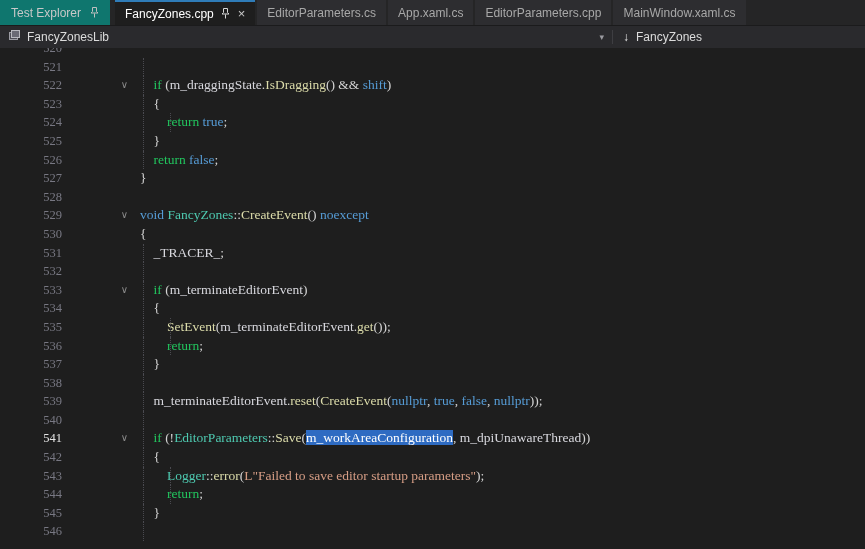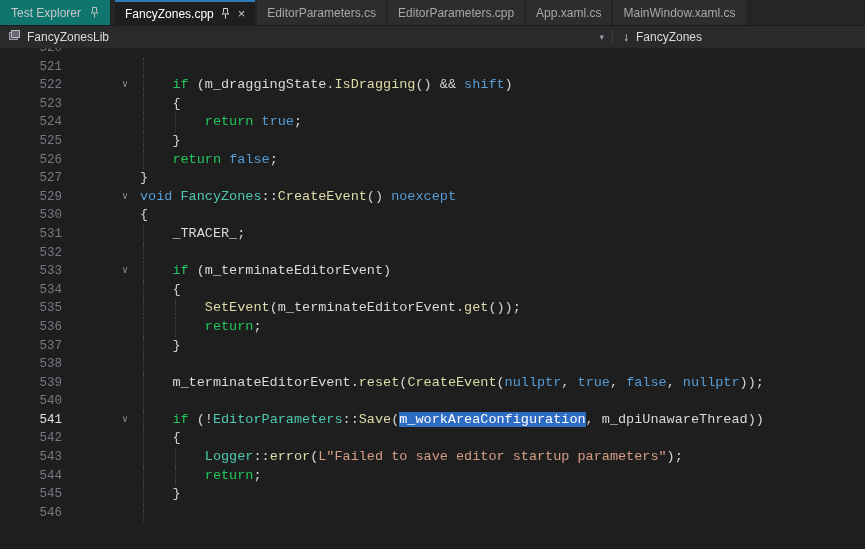--- a/index.html
+++ b/index.html
@@ -36,21 +36,21 @@
     width:612px;display:flex;align-items:center;gap:7px;padding:0 8px;box-sizing:border-box;
   }
   .combo-project .grow{flex:1;}
   .chev{color:#9A9AA0;font-size:9px;}
   .nav-sep{width:1px;height:14px;background:#3E3E42;}
   .combo-member{display:flex;align-items:center;gap:7px;padding:0 10px;}
   .member-arrow{color:#E6E6E6;font-size:12px;font-weight:bold;}
   
   .editor{
     position:relative;height:502px;overflow:hidden;
-    font-family:Liberation Mono, monospace;font-size:13.5px;
+    font-family:Liberation Serif, serif;font-size:13.5px;
   }
   .content{margin-top:-9px;}
   .row{display:flex;height:18.6px;line-height:18.6px;white-space:pre;}
   .ln{
     width:62px;flex:none;text-align:right;color:#787883;font-size:12.5px;
   }
   .ln.cur{color:#E4E4E4;}
   .foldcol{
     width:78px;flex:none;box-sizing:border-box;
     display:flex;align-items:center;justify-content:flex-end;padding-right:12px;
@@ -89,24 +89,24 @@
           <line x1="4.5" y1="6.5" x2="4.5" y2="10.5" stroke="#D8D8D8"></line>
         </svg>
     </span>
     <span class="close">×</span>
   </div>
 
   <div class="tab">
     <span>EditorParameters.cs</span>
   </div>
   <div class="tab">
-    <span>EditorParameters.cpp</span>
+    <span>App.xaml.cs</span>
   </div>
   <div class="tab">
-    <span>App.xaml.cs</span>
+    <span>EditorParameters.cpp</span>
   </div>
   <div class="tab">
     <span>MainWindow.xaml.cs</span>
   </div>
 </div>
 
 <div class="navbar">
   <div class="combo-project">
     <span>
       <svg width="12" height="12" viewBox="0 0 12 12">
@@ -128,20 +128,21 @@
 <div class="editor">
   <div class="content">
       <div class="row"><span class="ln">520</span><span class="foldcol"></span><span class="codeline"></span></div>
       <div class="row"><span class="ln">521</span><span class="foldcol"></span><span class="codeline"><span class="guide" style="left: calc(0ch + 3px);"></span></span></div>
       <div class="row"><span class="ln">522</span><span class="foldcol">∨</span><span class="codeline"><span class="guide" style="left: calc(0ch + 3px);"></span><span class="tok-p">    </span><span class="tok-c">if</span><span class="tok-p"> (</span><span class="tok-f">m_draggingState</span><span class="tok-p">.</span><span class="tok-m">IsDragging</span><span class="tok-p">() </span><span class="tok-p">&amp;&amp; </span><span class="tok-k">shift</span><span class="tok-p">)</span></span></div>
       <div class="row"><span class="ln">523</span><span class="foldcol"></span><span class="codeline"><span class="guide" style="left: calc(0ch + 3px);"></span><span class="tok-p">    {</span></span></div>
       <div class="row"><span class="ln">524</span><span class="foldcol"></span><span class="codeline"><span class="guide" style="left: calc(0ch + 3px);"></span><span class="guide" style="left: calc(4ch + 3px);"></span><span class="tok-p">        </span><span class="tok-c">return</span><span class="tok-p"> </span><span class="tok-k">true</span><span class="tok-p">;</span></span></div>
       <div class="row"><span class="ln">525</span><span class="foldcol"></span><span class="codeline"><span class="guide" style="left: calc(0ch + 3px);"></span><span class="tok-p">    }</span></span></div>
       <div class="row"><span class="ln">526</span><span class="foldcol"></span><span class="codeline"><span class="guide" style="left: calc(0ch + 3px);"></span><span class="tok-p">    </span><span class="tok-c">return</span><span class="tok-p"> </span><span class="tok-k">false</span><span class="tok-p">;</span></span></div>
       <div class="row"><span class="ln">527</span><span class="foldcol"></span><span class="codeline"><span class="tok-p">}</span></span></div>
+      <div class="row"><span class="ln">528</span><span class="foldcol"></span><span class="codeline"></span></div>
       <div class="row"><span class="ln">529</span><span class="foldcol">∨</span><span class="codeline"><span class="tok-k">void</span><span class="tok-p"> </span><span class="tok-t">FancyZones</span><span class="tok-p">::</span><span class="tok-m">CreateEvent</span><span class="tok-p">() </span><span class="tok-k">noexcept</span></span></div>
       <div class="row"><span class="ln">530</span><span class="foldcol"></span><span class="codeline"><span class="tok-p">{</span></span></div>
       <div class="row"><span class="ln">531</span><span class="foldcol"></span><span class="codeline"><span class="guide" style="left: calc(0ch + 3px);"></span><span class="tok-p">    </span><span class="tok-f">_TRACER_</span><span class="tok-p">;</span></span></div>
       <div class="row"><span class="ln">532</span><span class="foldcol"></span><span class="codeline"><span class="guide" style="left: calc(0ch + 3px);"></span></span></div>
       <div class="row"><span class="ln">533</span><span class="foldcol">∨</span><span class="codeline"><span class="guide" style="left: calc(0ch + 3px);"></span><span class="tok-p">    </span><span class="tok-c">if</span><span class="tok-p"> (</span><span class="tok-f">m_terminateEditorEvent</span><span class="tok-p">)</span></span></div>
       <div class="row"><span class="ln">534</span><span class="foldcol"></span><span class="codeline"><span class="guide" style="left: calc(0ch + 3px);"></span><span class="tok-p">    {</span></span></div>
       <div class="row"><span class="ln">535</span><span class="foldcol"></span><span class="codeline"><span class="guide" style="left: calc(0ch + 3px);"></span><span class="guide" style="left: calc(4ch + 3px);"></span><span class="tok-p">        </span><span class="tok-m">SetEvent</span><span class="tok-p">(</span><span class="tok-f">m_terminateEditorEvent</span><span class="tok-p">.</span><span class="tok-m">get</span><span class="tok-p">());</span></span></div>
       <div class="row"><span class="ln">536</span><span class="foldcol"></span><span class="codeline"><span class="guide" style="left: calc(0ch + 3px);"></span><span class="guide" style="left: calc(4ch + 3px);"></span><span class="tok-p">        </span><span class="tok-c">return</span><span class="tok-p">;</span></span></div>
       <div class="row"><span class="ln">537</span><span class="foldcol"></span><span class="codeline"><span class="guide" style="left: calc(0ch + 3px);"></span><span class="tok-p">    }</span></span></div>
       <div class="row"><span class="ln">538</span><span class="foldcol"></span><span class="codeline"><span class="guide" style="left: calc(0ch + 3px);"></span></span></div>

